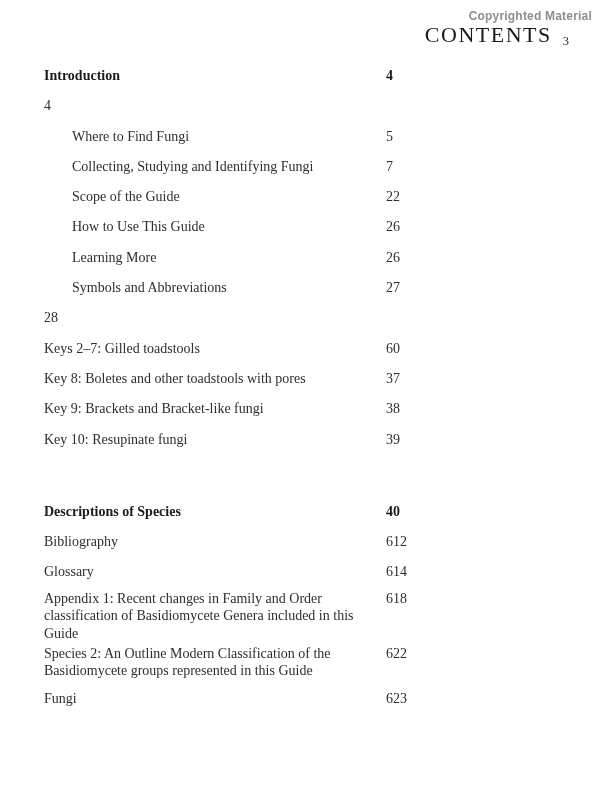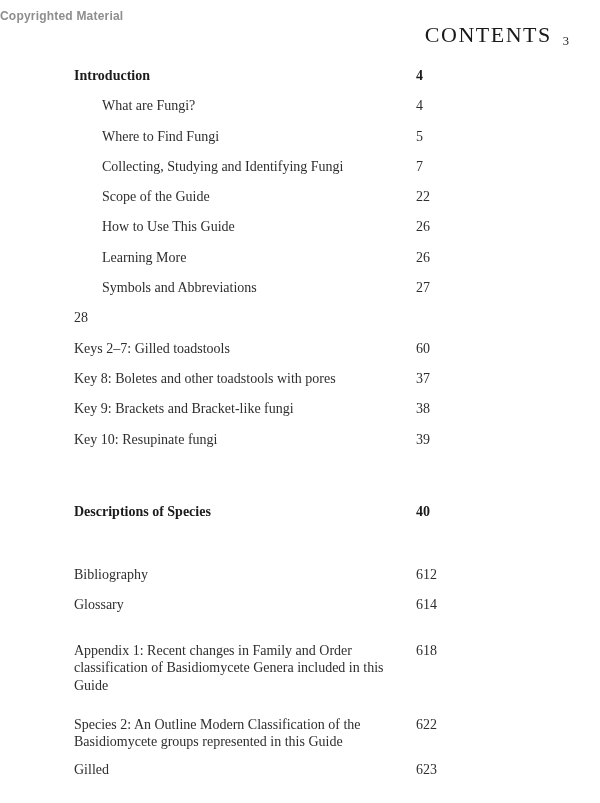--- a/index.html
+++ b/index.html
@@ -15,21 +15,21 @@
     width: 600px;
     height: 803px;
     background: #ffffff;
     font-family: "Liberation Serif", "DejaVu Serif", serif;
   }
   .watermark {
     position: absolute;
     top: 9px;
     left: 0;
     width: 592px;
-    text-align: left;
+    text-align: right;
     font-family: "Liberation Sans", "DejaVu Sans", sans-serif;
     font-weight: bold;
     font-size: 12px;
     color: #8e8e8e;
     letter-spacing: 0.2px;
   }
   .header {
     position: absolute;
     top: 22px;
     right: 31px;
@@ -51,21 +51,21 @@
   }
   .toc {
     position: absolute;
     top: 61px;
     left: 0;
     right: 0;
   }
   .row {
     display: flex;
     align-items: flex-start;
-    padding-left: 74px;
+    padding-left: 44px;
     font-size: 14px;
     line-height: 30.3px;
     color: #2e2e2e;
   }
   .row .label {
     box-sizing: border-box;
     width: 342px;
     flex: none;
   }
   .row .num {
@@ -75,42 +75,41 @@
     padding-left: 28px;
   }
   .row.bold {
     font-weight: bold;
     color: #1b1b1b;
   }
   .row.multi {
     line-height: 17.6px;
   }
   .row.gap-lg { margin-top: 42px; }
-  .row.gap-xl { margin-top: 33px; }
-  .row.gap-sm { margin-top: 21px; }
+  .row.gap-xl { }
+  .row.gap-sm { margin-top: 2px; }
   .row.gap-xs { margin-top: 4.5px; }
 </style>
 </head>
 <body>
 
 <div class="page">
   <div class="watermark">Copyrighted Material</div>
 
   <div class="header">
     <span class="title">CONTENTS</span>
     <span class="folio">3</span>
   </div>
 
   <div class="toc" id="toc">
       <div class="row bold">
         <span class="label">Introduction</span>
         <span class="num">4</span>
       </div>
       <div class="row indent">
-        <span class="label">What are Fungi?</span>
         <span class="num">4</span>
       </div>
       <div class="row indent">
         <span class="label">Where to Find Fungi</span>
         <span class="num">5</span>
       </div>
       <div class="row indent">
         <span class="label">Collecting, Studying and Identifying Fungi</span>
         <span class="num">7</span>
       </div>
@@ -163,17 +162,17 @@
       </div>
       <div class="row multi gap-sm">
         <span class="label">Appendix 1: Recent changes in Family and Order classification of Basidiomycete Genera included in this Guide</span>
         <span class="num">618</span>
       </div>
       <div class="row multi gap-sm">
         <span class="label">Species 2: An Outline Modern Classification of the Basidiomycete groups represented in this Guide</span>
         <span class="num">622</span>
       </div>
       <div class="row gap-xs">
-        <span class="label">Gilled</span>
+        <span class="label">Fungi</span>
         <span class="num">623</span>
       </div>
     </div>
 </div>
 
 </body></html>

